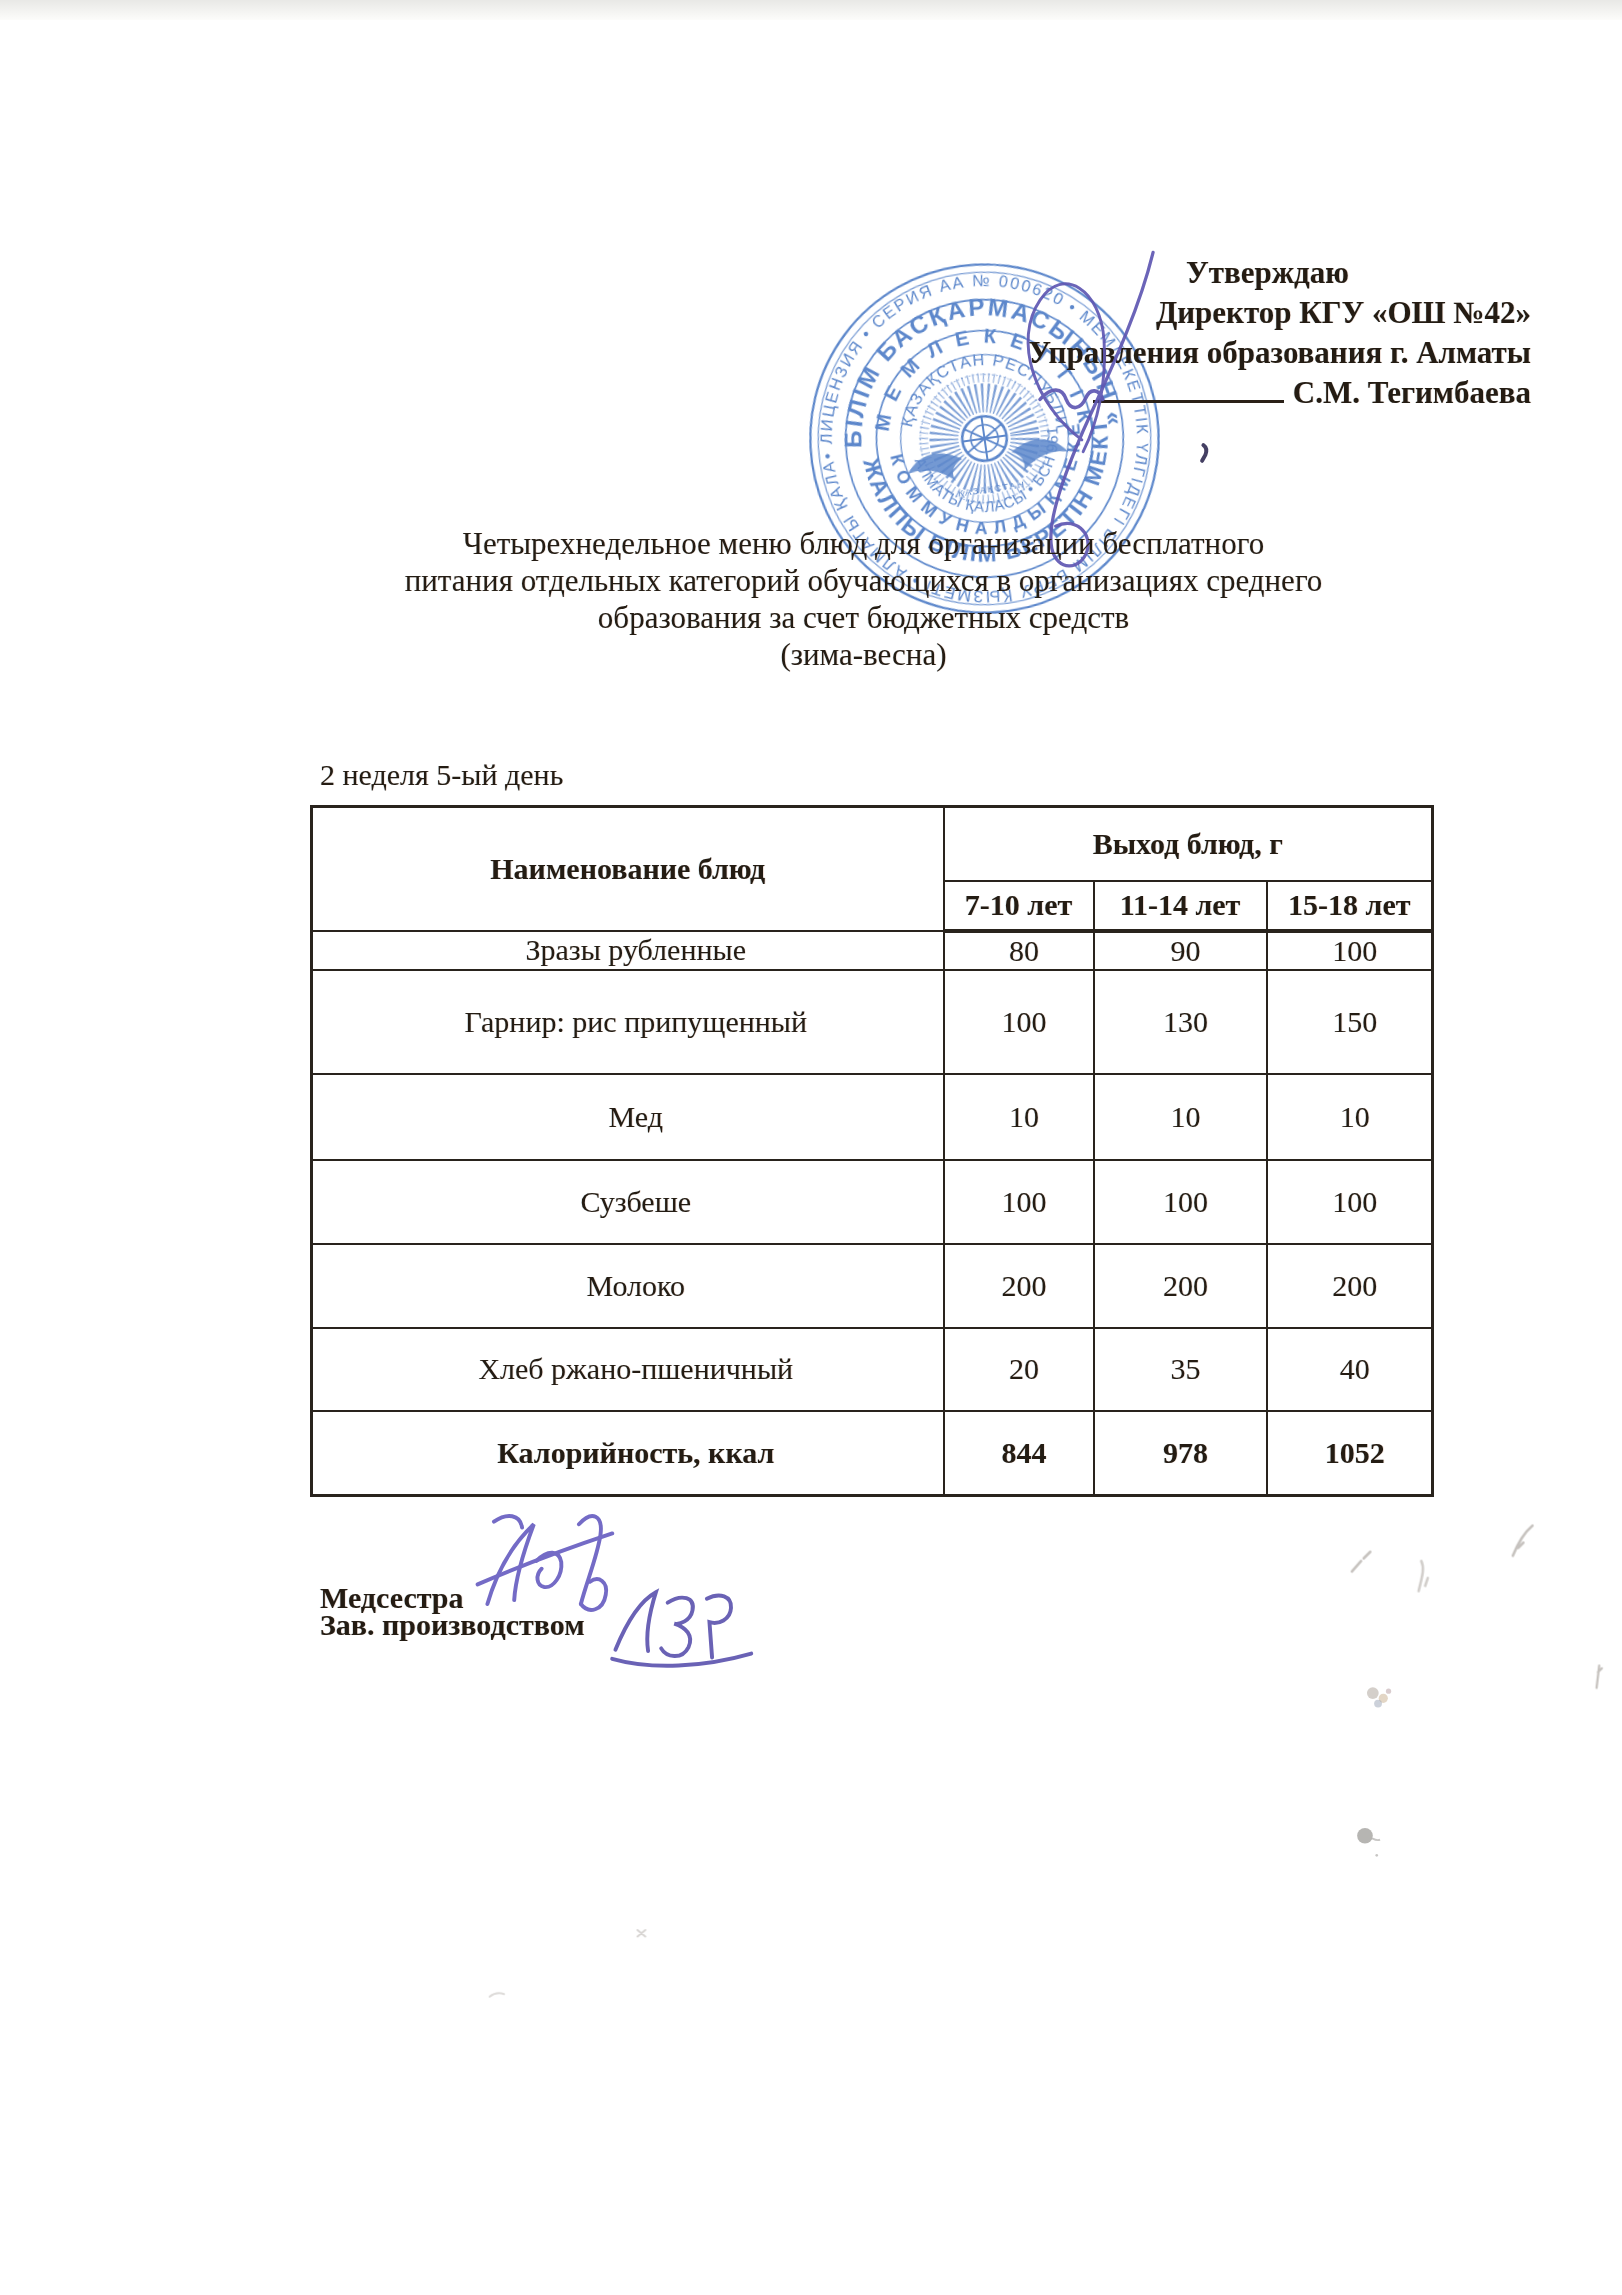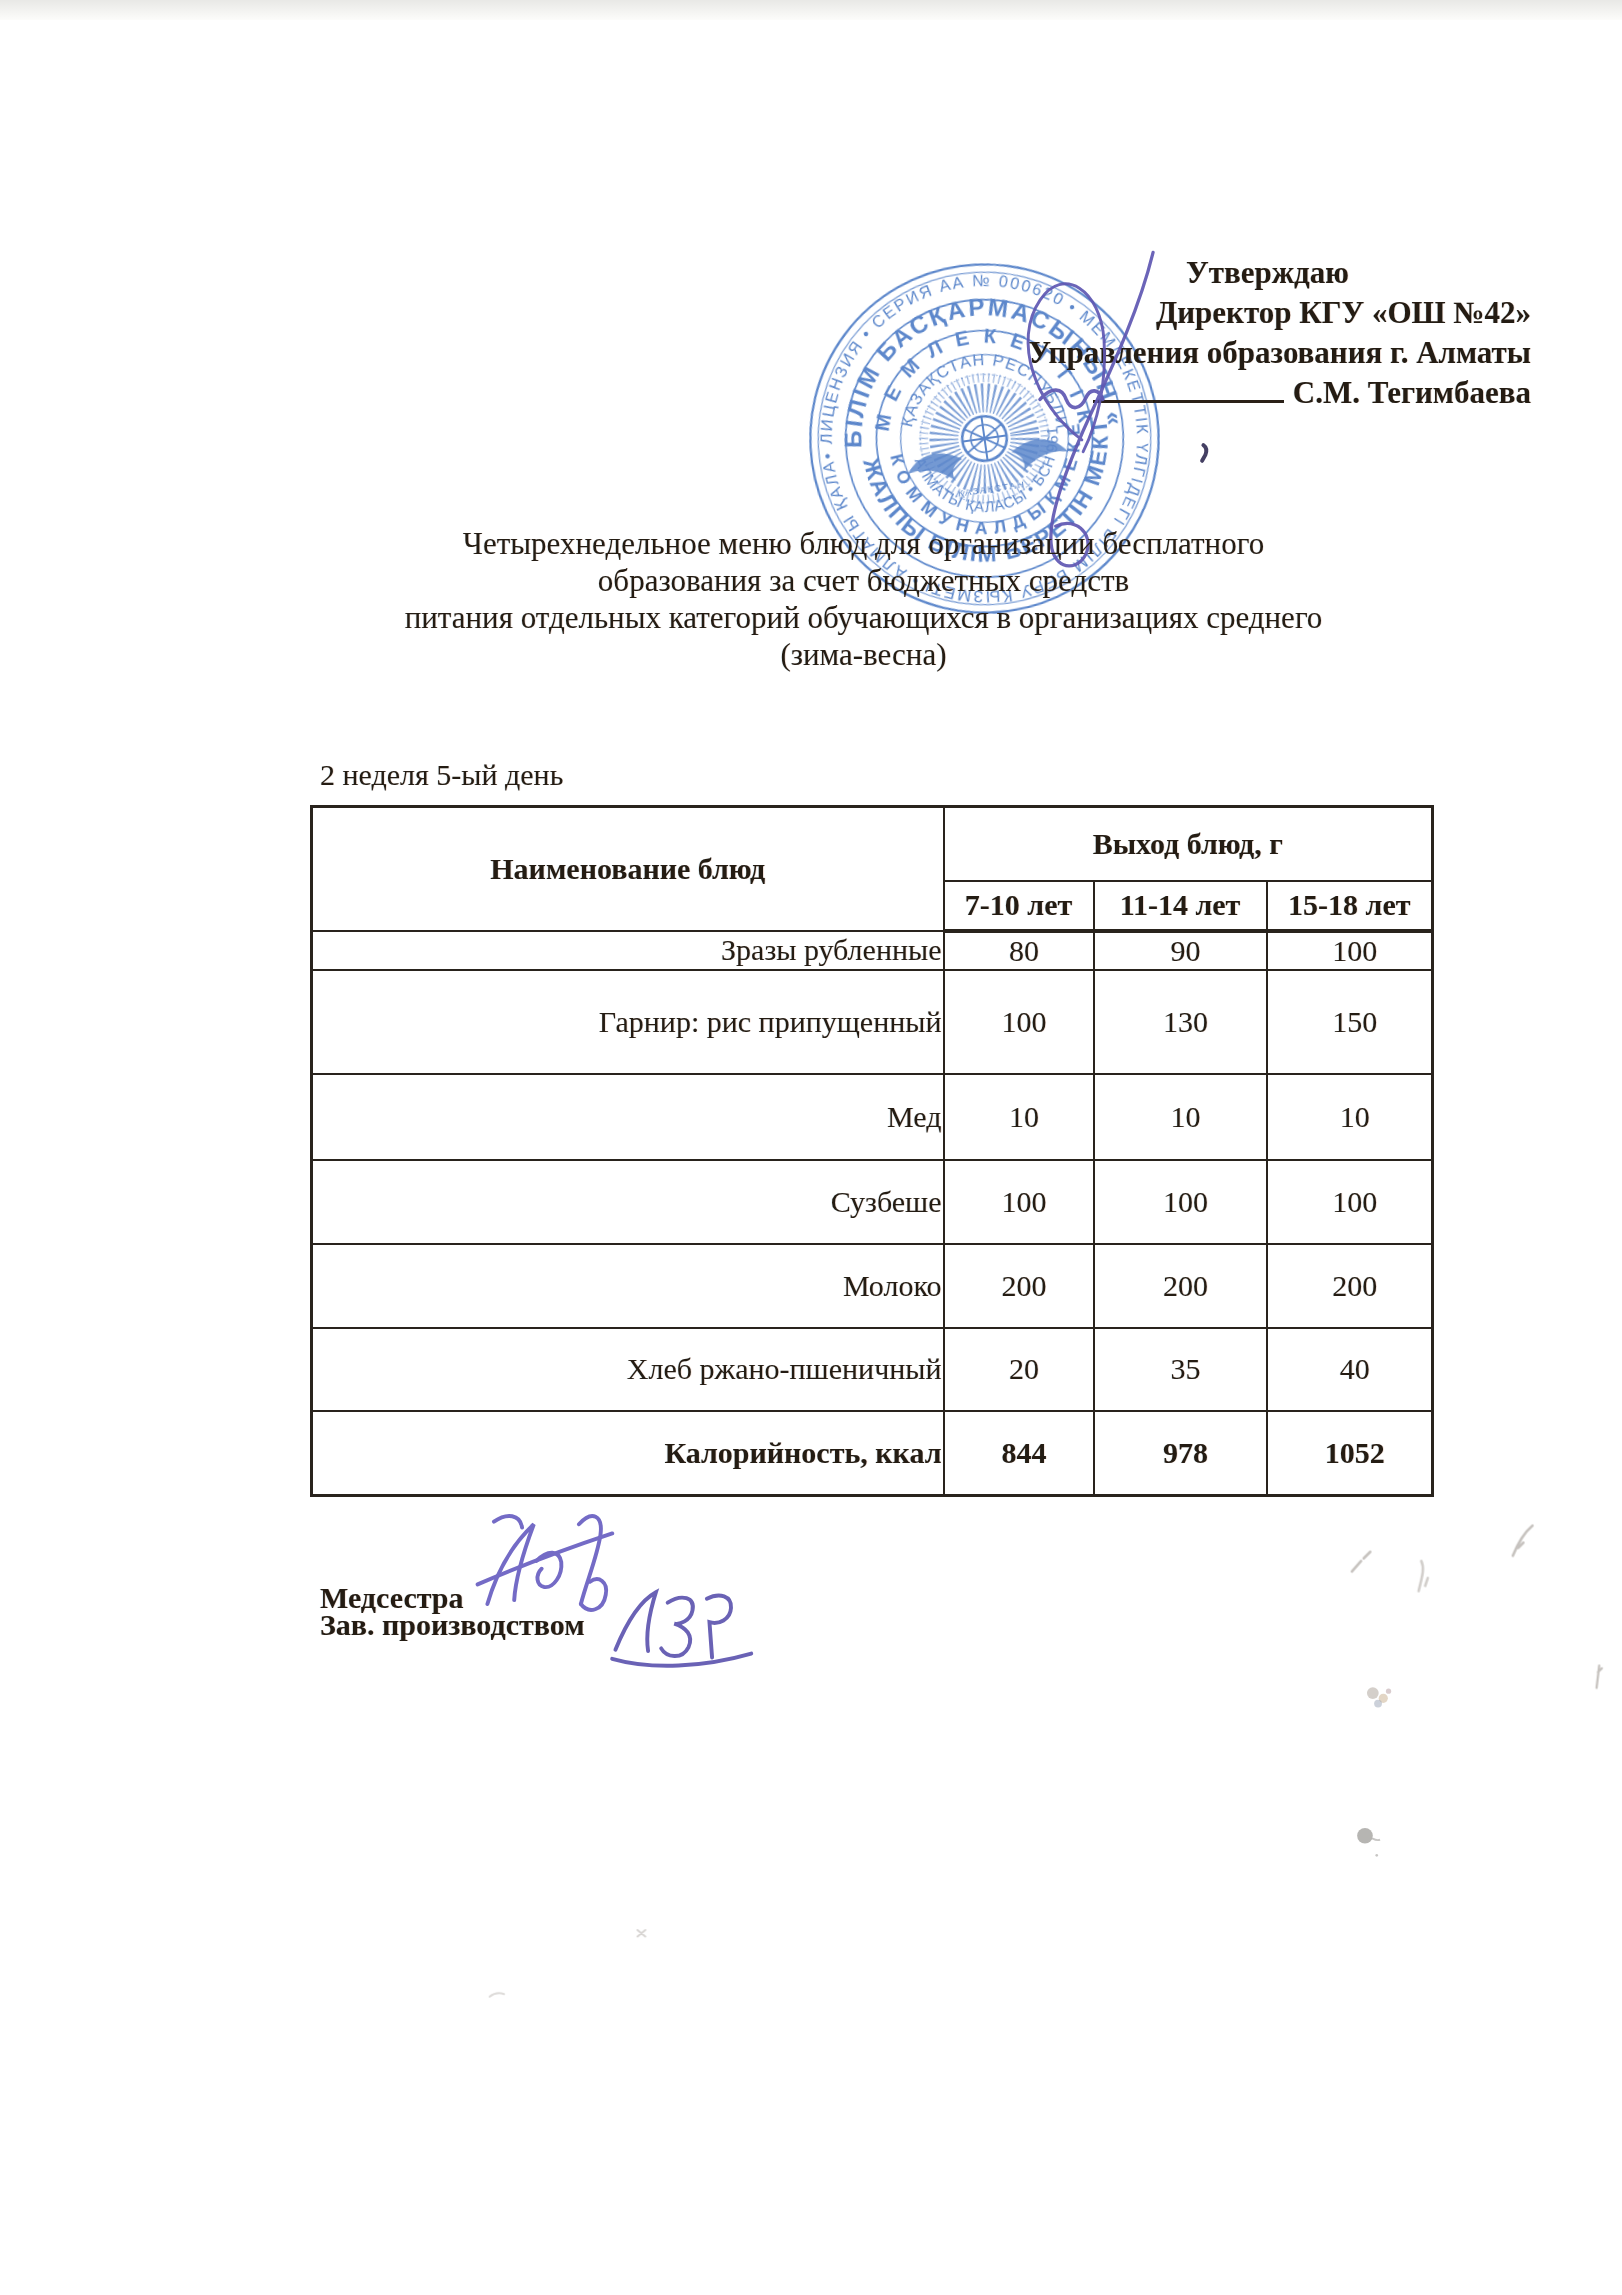--- a/index.html
+++ b/index.html
@@ -46,21 +46,21 @@
     overflow:hidden;
   }
   table.menu { border:3.3px solid #29231d; }
   tr.hdr1 { height:74px; }
   tr.hdr2 { height:50px; }
   tr.hdr2 th { border-bottom-width:4.6px; }
   th.name-h { text-align:center; vertical-align:middle; font-weight:bold; }
   th.out-h  { text-align:center; vertical-align:middle; font-weight:bold; }
   tr.hdr2 th { text-align:center; vertical-align:middle; font-weight:bold; }
   tbody td { vertical-align:middle; }
-  tbody td.nm { text-align:right; padding-left:17px;margin-top:31px; }
+  tbody td.nm { text-align:center; padding-left:17px;margin-top:31px; }
   tbody td.v  { text-align:center;padding-left:12px; }
   tbody tr:nth-child(1) { height:39px;  }
   tbody tr:nth-child(2) { height:104px; }
   tbody tr:nth-child(3) { height:86px; }
   tbody tr:nth-child(4) { height:84px; }
   tbody tr:nth-child(5) { height:84px; }
   tbody tr:nth-child(6) { height:83px; }
   tbody tr.total-row { height:85px; font-weight:bold; }
 
   
@@ -149,22 +149,22 @@
         <path d="M323,25 C300,120 252,218 216,298 C186,368 160,438 168,478 C176,514 212,512 222,482 C230,454 204,430 174,444"></path>
         <path d="M214,312 C142,258 108,160 150,98 C185,45 243,82 248,160 C252,226 238,286 216,330" stroke-width="4.5"></path>
         <path d="M150,250 C168,230 184,232 190,250 C197,268 212,266 220,248 C227,232 240,234 246,250" stroke-width="5.5"></path>
         <path d="M400,320 q7,5 3,15 l-5,9" stroke="#352f56" stroke-width="6"></path>
       </g>
     </svg>
   </div>
 
   <div class="title fringe">
     <div>Четырехнедельное меню блюд для организации бесплатного</div>
+    <div>питания отдельных категорий обучающихся в организациях среднего</div>
     <div>образования за счет бюджетных средств</div>
-    <div>питания отдельных категорий обучающихся в организациях среднего</div>
     <div>(зима-весна)</div>
   </div>
 
   <div class="week-label fringe">2 неделя 5-ый день</div>
 
   <table class="menu fringe">
     <colgroup>
       <col style="width:632px">
         <col style="width:150px">
         <col style="width:173px">

